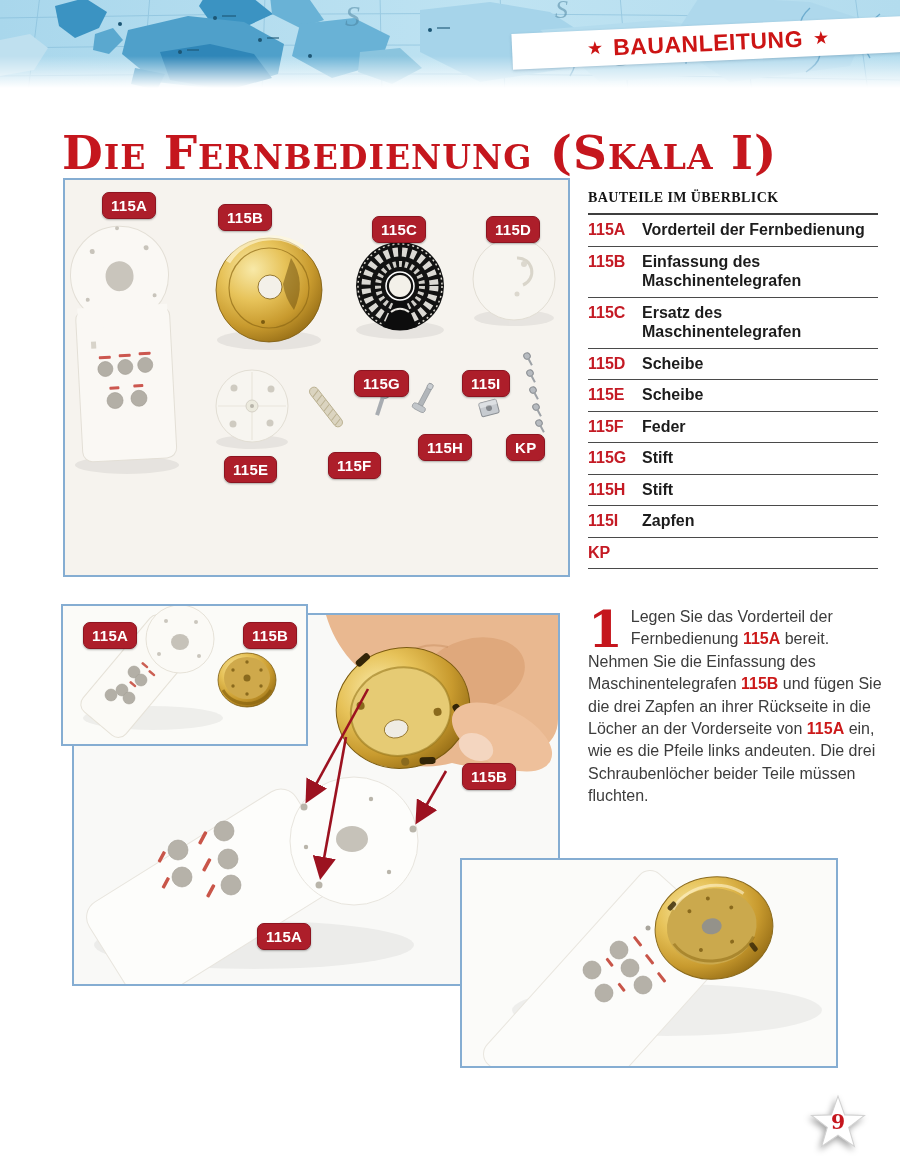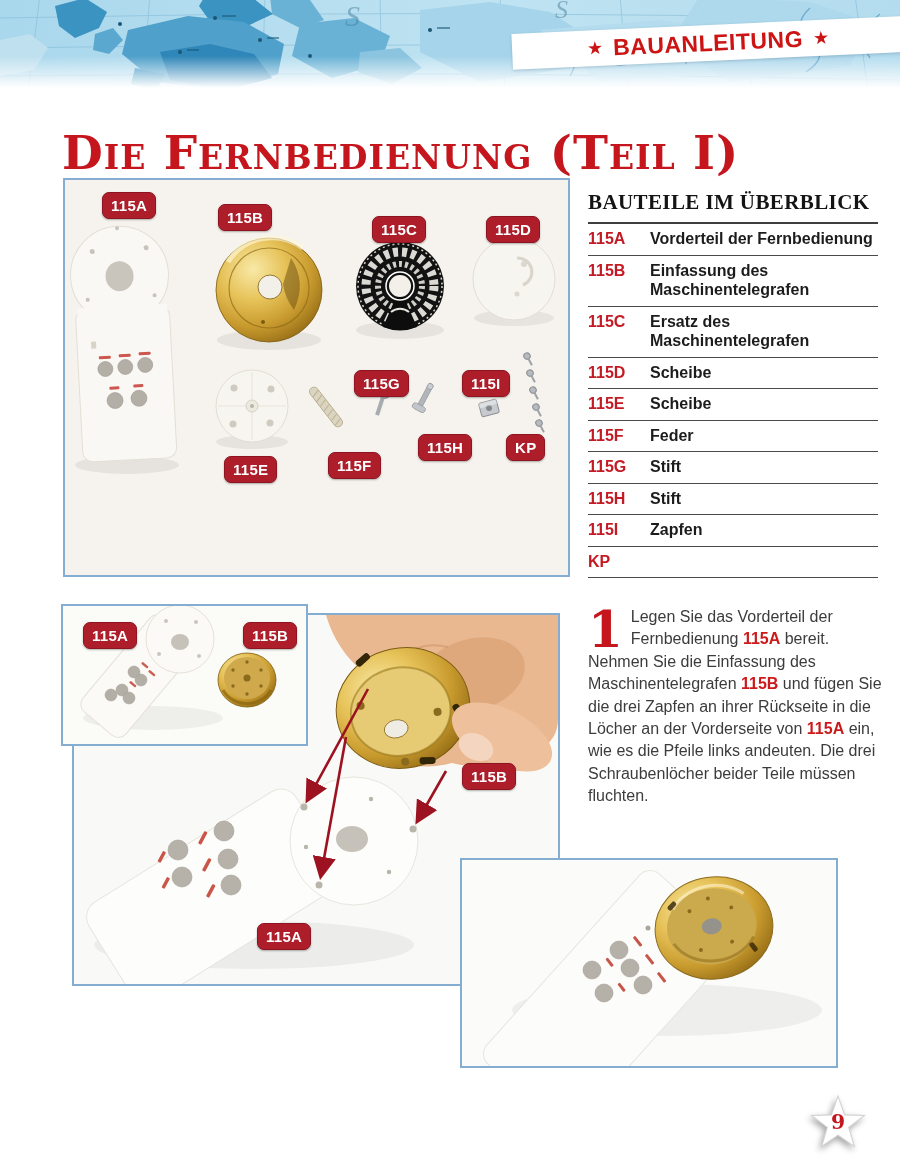--- a/index.html
+++ b/index.html
@@ -28,24 +28,24 @@
   .panel svg{position:absolute;left:0;top:0;}
 
   
   .badge{position:absolute;background:#ad1e2a;color:#ffffff;font-weight:700;font-size:15px;
          line-height:1;padding:5px 8px;border-radius:7px;border:1px solid #8d1420;
          box-shadow:0 1px 2px rgba(0,0,0,.3);z-index:5;letter-spacing:.3px;}
 
   
   #overview{position:absolute;left:588px;top:190px;width:290px;}
   #overview h2{margin:0 0 0 0;padding:0 0 7px 0;font-family:"Liberation Serif","DejaVu Serif",serif;
-      font-size:21px;font-weight:700;color:#141414;letter-spacing:.4px;border-bottom:2px solid #3f3f3f;}
+      font-size:14px;font-weight:700;color:#141414;letter-spacing:.4px;border-bottom:2px solid #3f3f3f;}
   .ovrow{display:flex;border-bottom:1px solid #4a4a4a;padding:5px 0 6px 0;}
   .ovrow .code{width:54px;flex:none;color:#c41a24;font-weight:700;font-size:16px;line-height:1.22;}
-  .ovrow .name{flex:1;color:#1c1c1c;font-weight:700;font-size:16px;line-height:1.22;margin-left:8px;}
+  .ovrow .name{flex:1;color:#1c1c1c;font-weight:700;font-size:16px;line-height:1.22;}
 
   
   #step-text{position:absolute;left:588px;top:606px;width:294px;font-size:16px;line-height:1.4;
              color:#3c3c3c;}
   #step-text .dropcap{float:left;color:#c5161d;font-family:"DejaVu Serif",serif;font-weight:700;
              font-size:50px;line-height:.82;margin:3px 8px 0 0;}
   #step-text .code{color:#cc1a1a;font-weight:700;}
 
   
   #page-star{position:absolute;left:808px;top:1094px;width:60px;height:60px;z-index:6;}
@@ -140,21 +140,21 @@
       </g>
       <rect x="0" y="56" width="900" height="32" fill="url(#fadeW)"></rect>
     </svg>
     <div id="ribbon">
       <span class="bstar">★</span>
       <span class="btxt">BAUANLEITUNG</span>
       <span class="bstar">★</span>
     </div>
   </div>
 
-  <h1 id="page-title">Die Fernbedienung (Teil I)</h1>
+  <h1 id="page-title">Die Fernbedienung (Skala I)</h1>
 
   <div id="parts-panel" class="panel">
     <svg width="503" height="395" viewBox="0 0 503 395">
 
       <g fill="#000000" opacity="0.06">
         <ellipse cx="204" cy="160" rx="52" ry="10"></ellipse>
           <ellipse cx="335" cy="150" rx="44" ry="9"></ellipse>
         <ellipse cx="449" cy="138" rx="40" ry="8"></ellipse>
           <ellipse cx="187" cy="262" rx="36" ry="7"></ellipse>
         <ellipse cx="62" cy="285" rx="52" ry="9"></ellipse>

